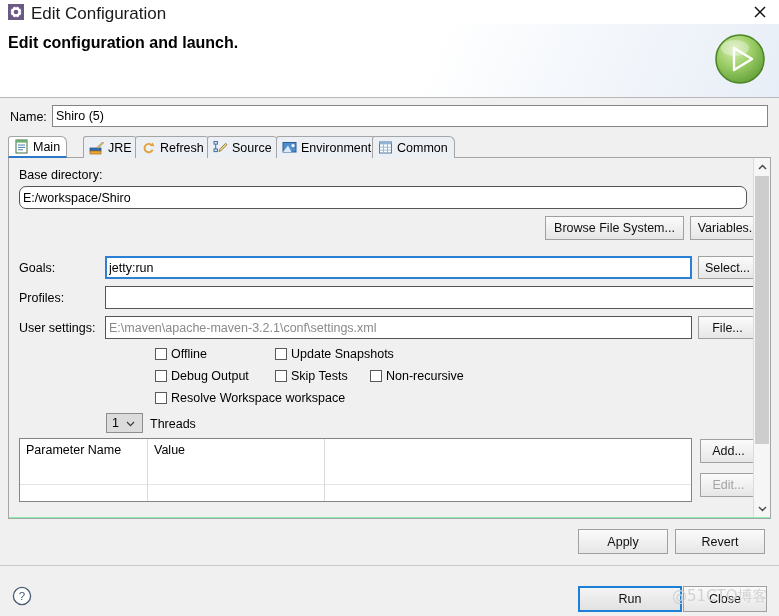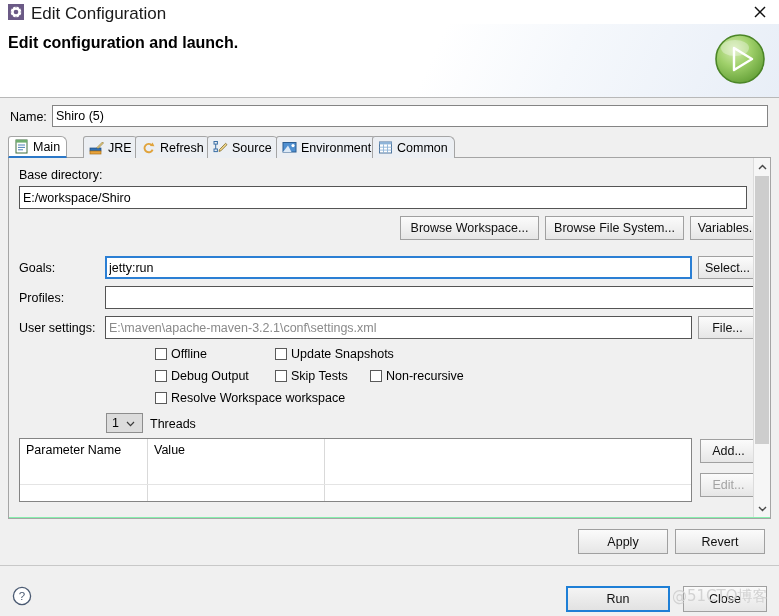--- a/index.html
+++ b/index.html
@@ -434,25 +434,22 @@
         </svg>
       </span>
       <span>Common</span>
     </div>
   </div>
 
   <div class="content">
     <div class="inner">
 
       <span class="lbl" style="left:10px; top:10px;">Base directory:</span>
-      <input class="txtfield" type="text" style="left: 10px; top: 28px; width: 728px; height: 23px;" value="E:/workspace/Shiro">
-
-      <div class="btn" style="left:391px; top:58px; width:139px; height:24px;">
-        <span>Browse Workspace...</span>
-      </div>
+      <input class="txtfield" type="text" style="left: 10px; top: 28px; width: 728px; height: 23px; border-radius: 7px;" value="E:/workspace/Shiro">
+
       <div class="btn" style="left:536px; top:58px; width:139px; height:24px;">
         <span>Browse File System...</span>
       </div>
       <div class="btn" style="left:681px; top:58px; width:77px; height:24px;">
         <span>Variables...</span>
       </div>
 
       <span class="lbl" style="left:10px; top:103px;">Goals:</span>
       <input class="txtfield focused" type="text" style="left: 96px; top: 98px; width: 587px; height: 23px;" value="jetty:run">
       <div class="btn" style="left:689px; top:98px; width:59px; height:23px;">
@@ -550,21 +547,21 @@
 
   <div class="sep" style="top:565px;"></div>
 
   <span class="help-icon">
     <svg width="20" height="20" viewBox="0 0 20 20">
       <circle cx="10" cy="10" r="8.6" fill="#ffffff" stroke="#4a5a72" stroke-width="1.3"></circle>
       <text x="10" y="14.4" font-family="Liberation Sans, sans-serif" font-size="11.5" fill="#4a5a72" text-anchor="middle">?</text>
     </svg>
   </span>
 
-  <div class="btn default" style="left:566px; top:586px; width:104px; height:26px;">
+  <div class="btn default" style="left:578px; top:586px; width:104px; height:26px;">
     <span>Run</span>
   </div>
   <div class="btn" style="left:683px; top:586px; width:84px; height:26px;">
     <span>Close</span>
   </div>
 
   <div class="watermark">@51CTO博客</div>
 
 </div>
 

